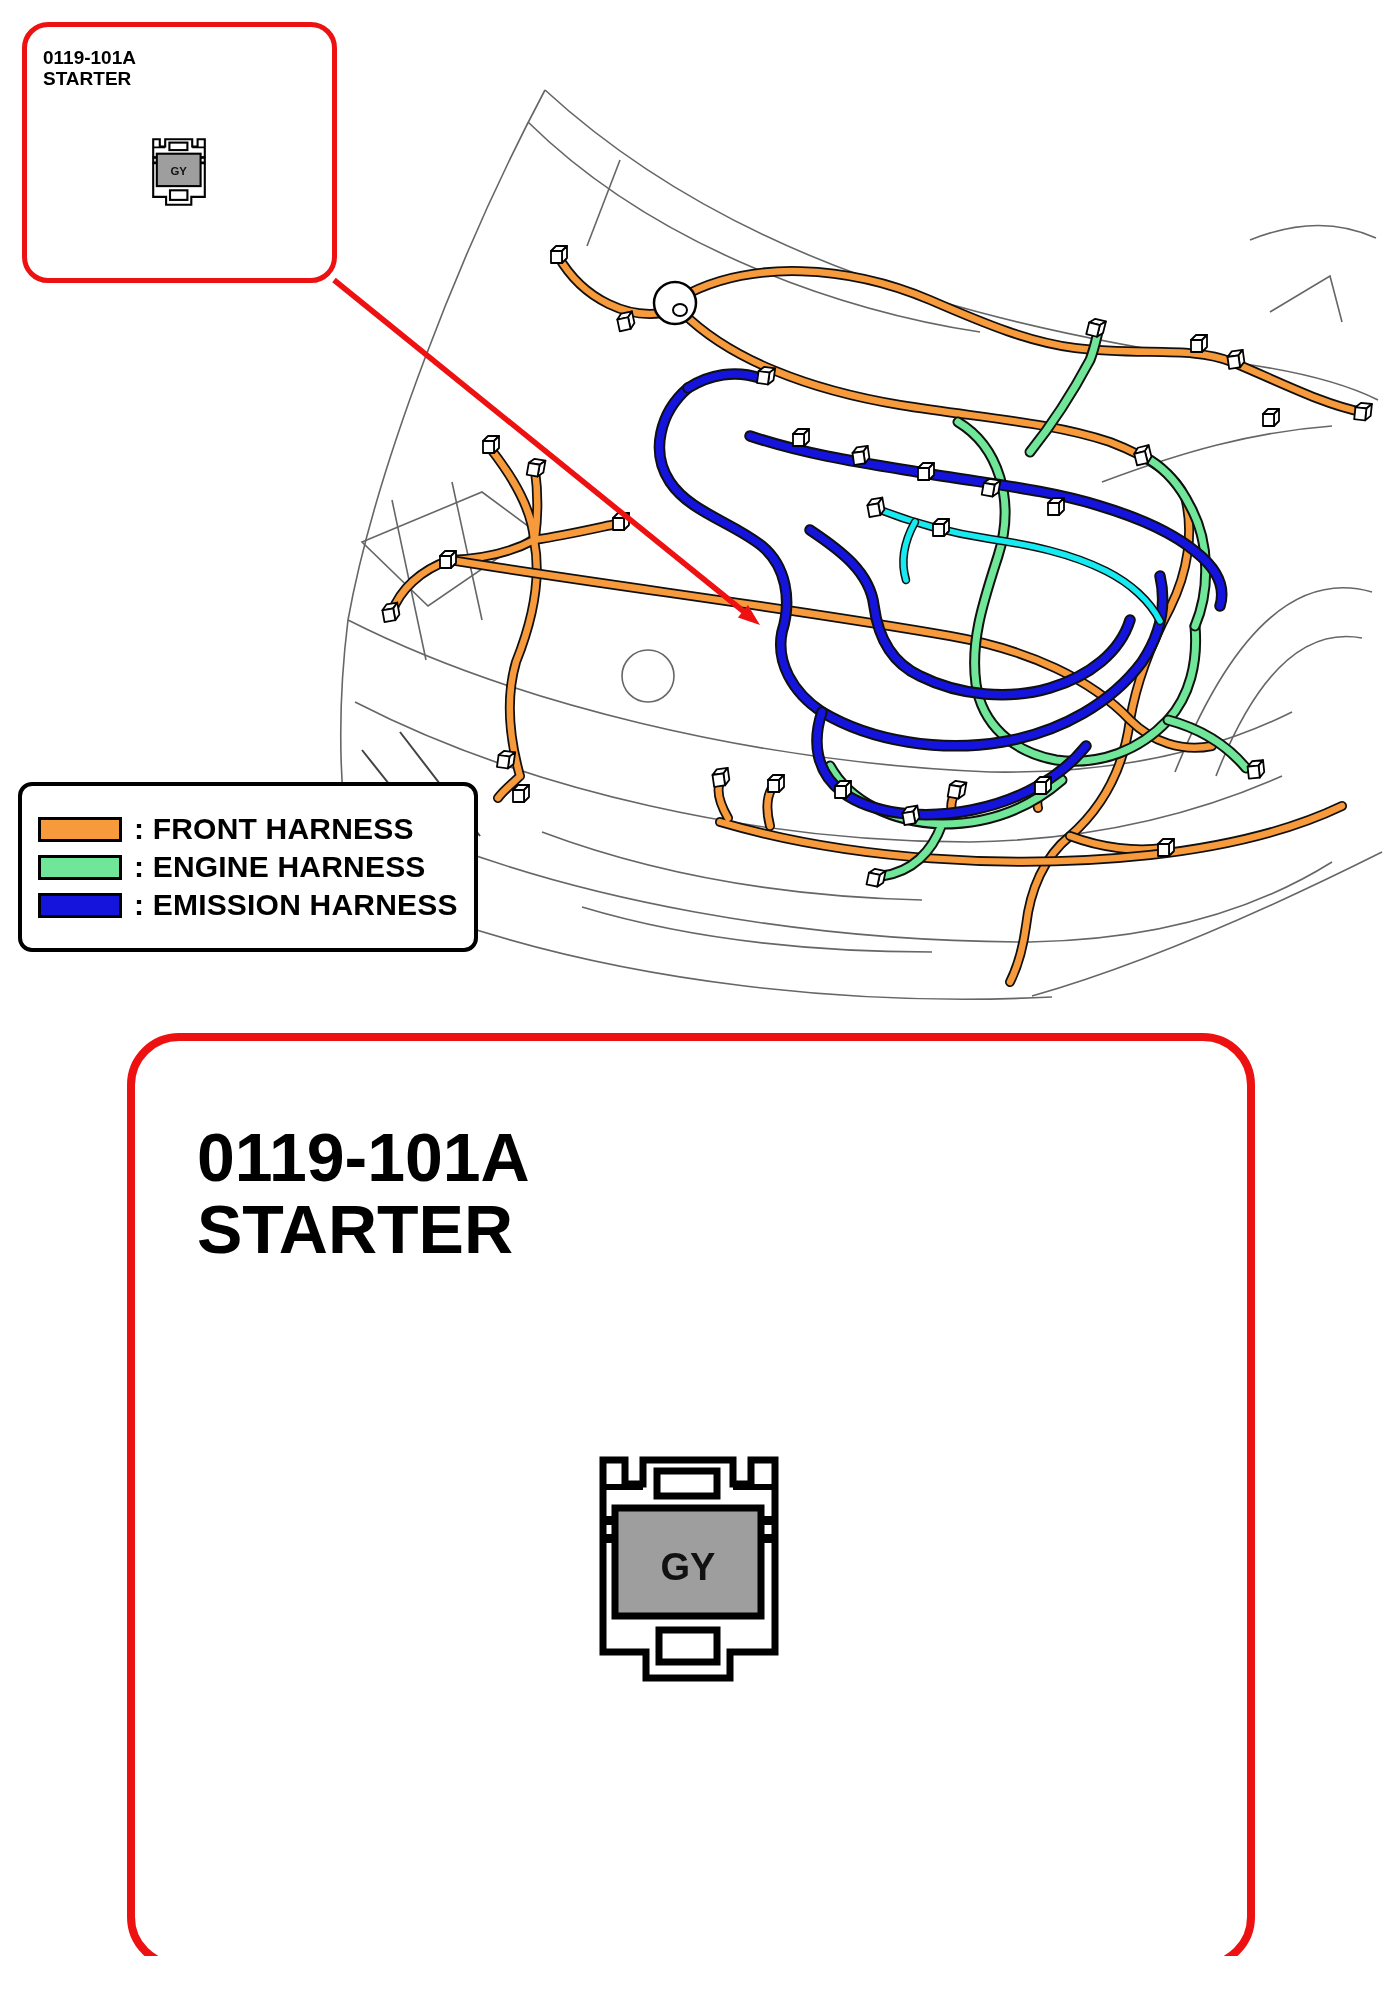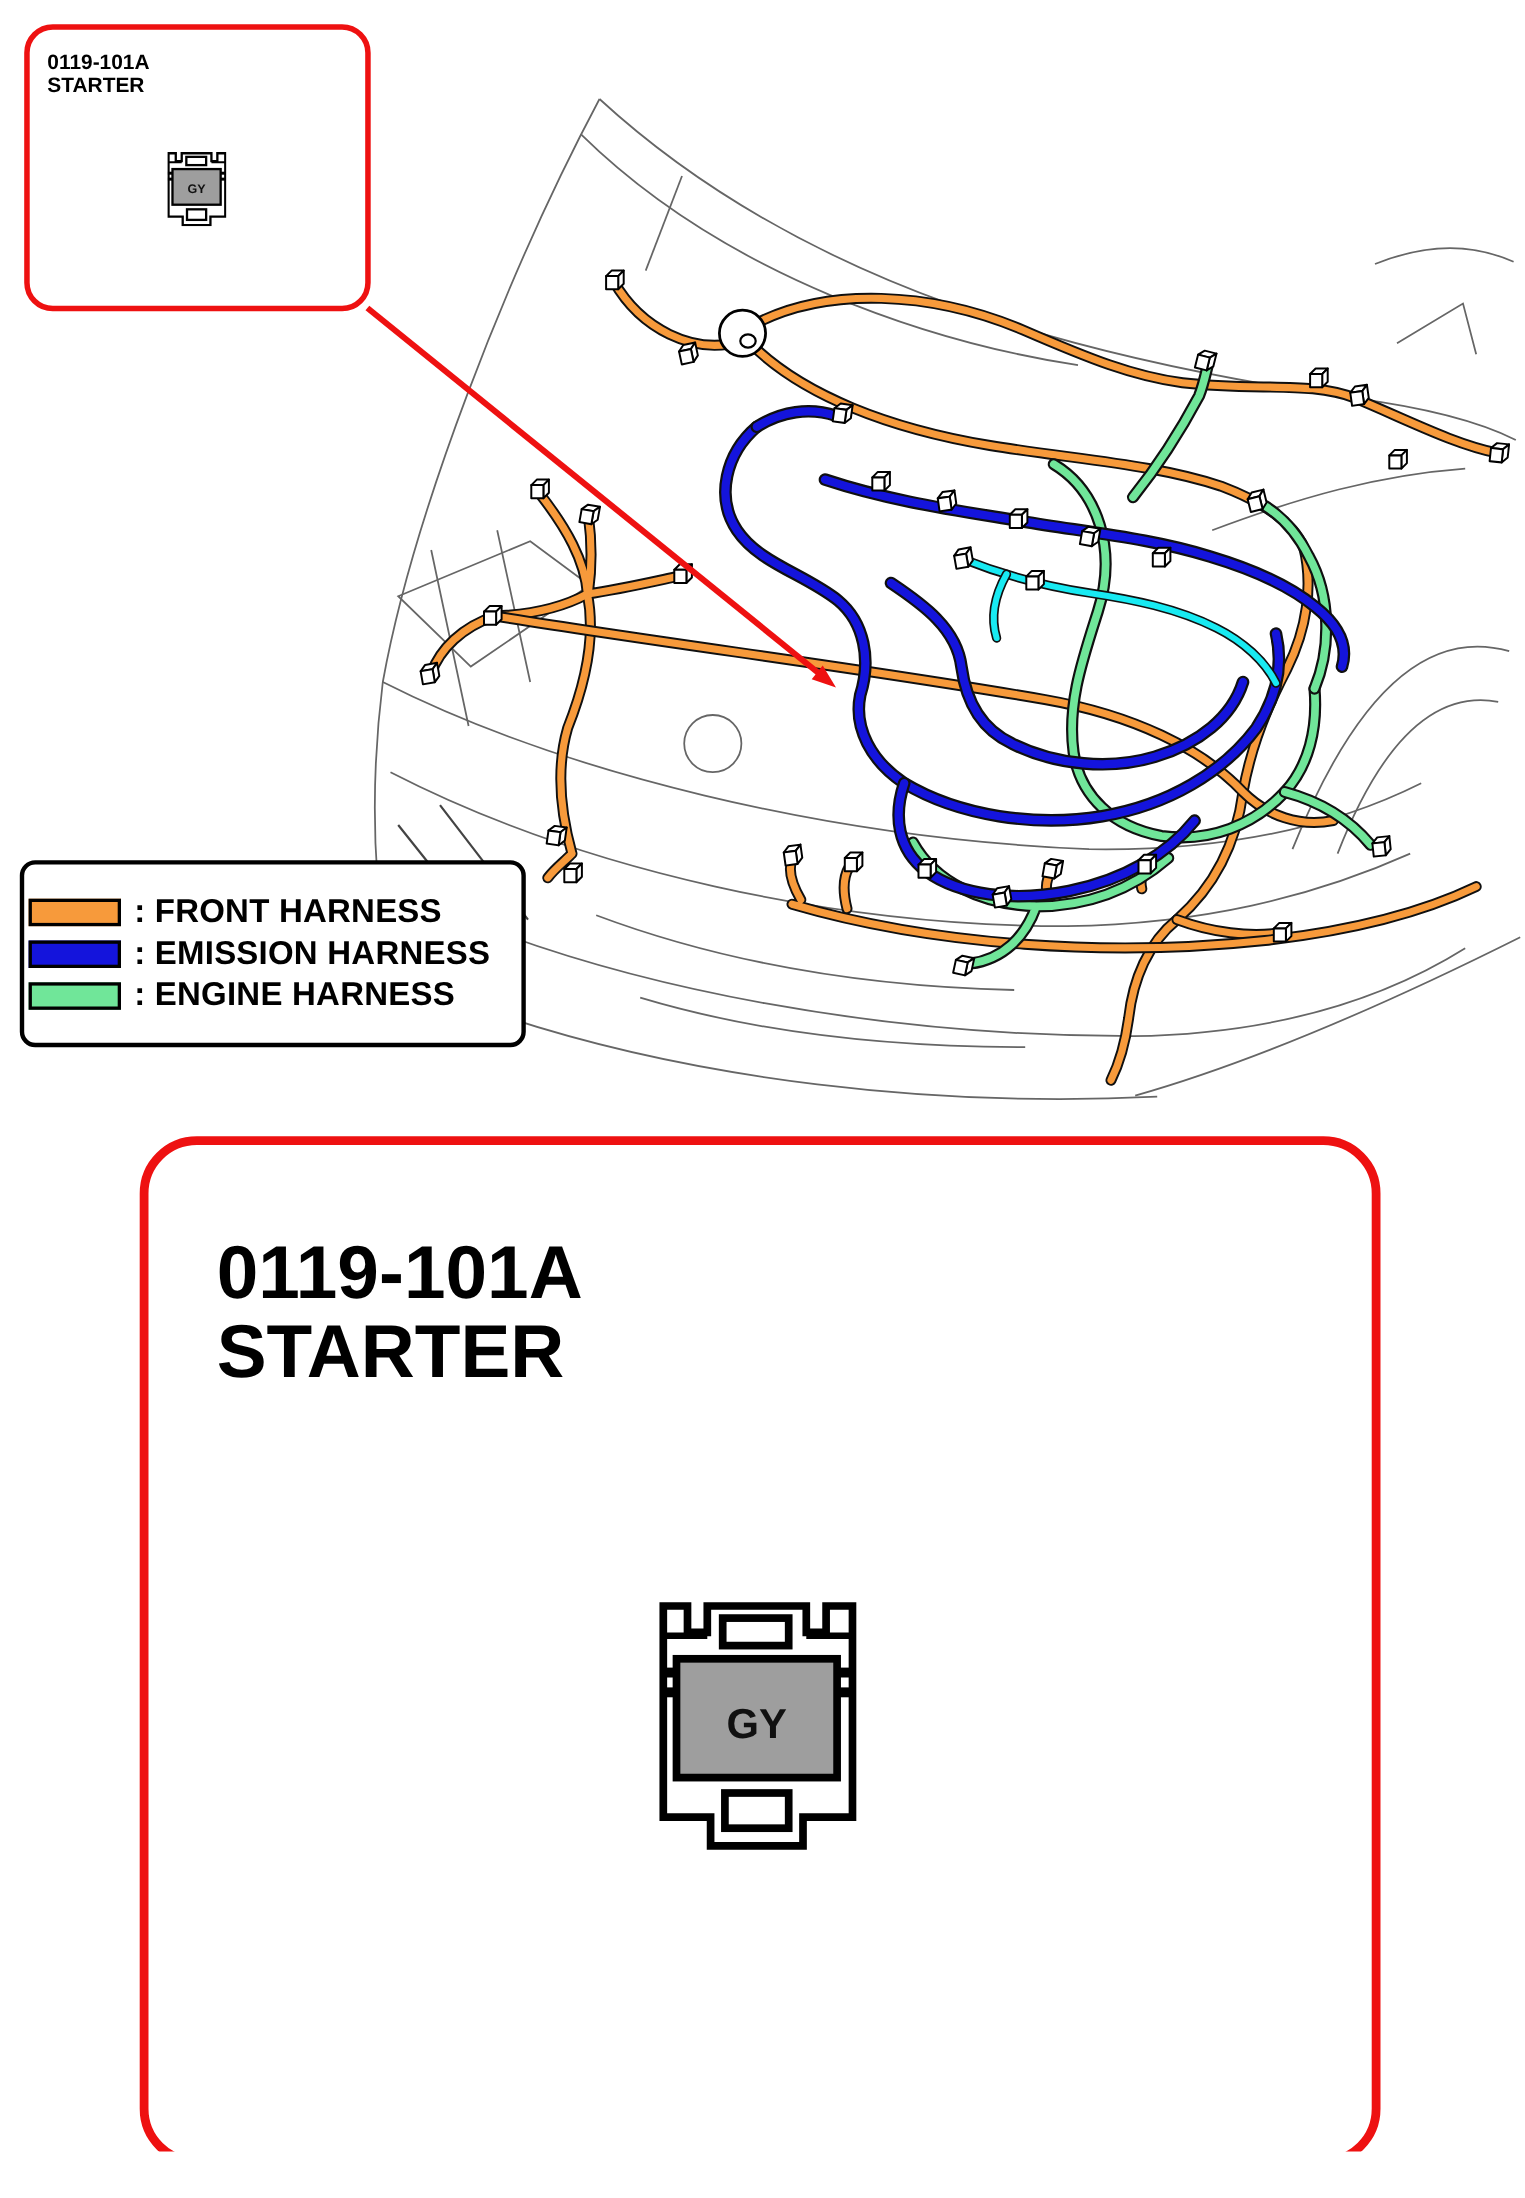--- a/index.html
+++ b/index.html
@@ -9,21 +9,21 @@
   
   .callout-box{position:absolute;left:22px;top:22px;width:315px;height:261px;
     border:5px solid var(--c-accent-red,#EE1111);border-radius:26px;background:#fff;
     box-sizing:border-box;z-index:6;}
   .callout-title{position:absolute;left:16px;top:20px;font-size:19px;font-weight:bold;line-height:21px;}
   .small-conn{position:absolute;left:125px;top:111px;}
 
   
   .legend{position:absolute;left:18px;top:782px;width:460px;height:170px;
     border:4px solid #000;border-radius:14px;background:#fff;box-sizing:border-box;
-    z-index:6;display:flex;flex-direction:column;justify-content:center;padding-left:4px;}
+    z-index:6;display:flex;flex-direction:column;justify-content:center;padding-left:16px;}
   .legend-row{display:flex;align-items:center;height:38px;}
   .swatch{width:84px;height:25px;border:3px solid #000;box-sizing:border-box;flex:none;background:#ccc;}
   .legend-text{font-size:30px;font-weight:bold;margin-left:12px;white-space:nowrap;letter-spacing:0.2px;}
 
   
   .detail-box{position:absolute;left:127px;top:1033px;width:1128px;height:936px;
     border:8px solid var(--c-accent-red,#EE1111);border-radius:52px;background:#fff;
     box-sizing:border-box;z-index:4;}
   .detail-title{position:absolute;left:62px;top:80px;font-size:68px;font-weight:bold;line-height:72px;}
   .big-conn{position:absolute;left:464px;top:415px;}
@@ -238,26 +238,26 @@
       <use href="#conn-gy"></use>
     </svg>
   </div>
 
   <div class="legend">
     <div class="legend-row">
       <span class="swatch" style="background: rgb(247, 154, 59);"></span>
       <span class="legend-text">: FRONT HARNESS</span>
     </div>
     <div class="legend-row">
+      <span class="swatch" style="background: rgb(112, 230, 153);"></span>
+      <span class="legend-text">: ENGINE HARNESS</span>
+    </div>
+    <div class="legend-row">
       <span class="swatch" style="background: rgb(20, 20, 220);"></span>
       <span class="legend-text">: EMISSION HARNESS</span>
-    </div>
-    <div class="legend-row">
-      <span class="swatch" style="background: rgb(112, 230, 153);"></span>
-      <span class="legend-text">: ENGINE HARNESS</span>
     </div>
   </div>
 
   <div class="detail-box">
     <div class="detail-title">
       <div>0119-101A</div>
       <div>STARTER</div>
     </div>
     <svg class="big-conn" width="180" height="226" viewBox="0 0 180 226">
       <use href="#conn-gy"></use>

